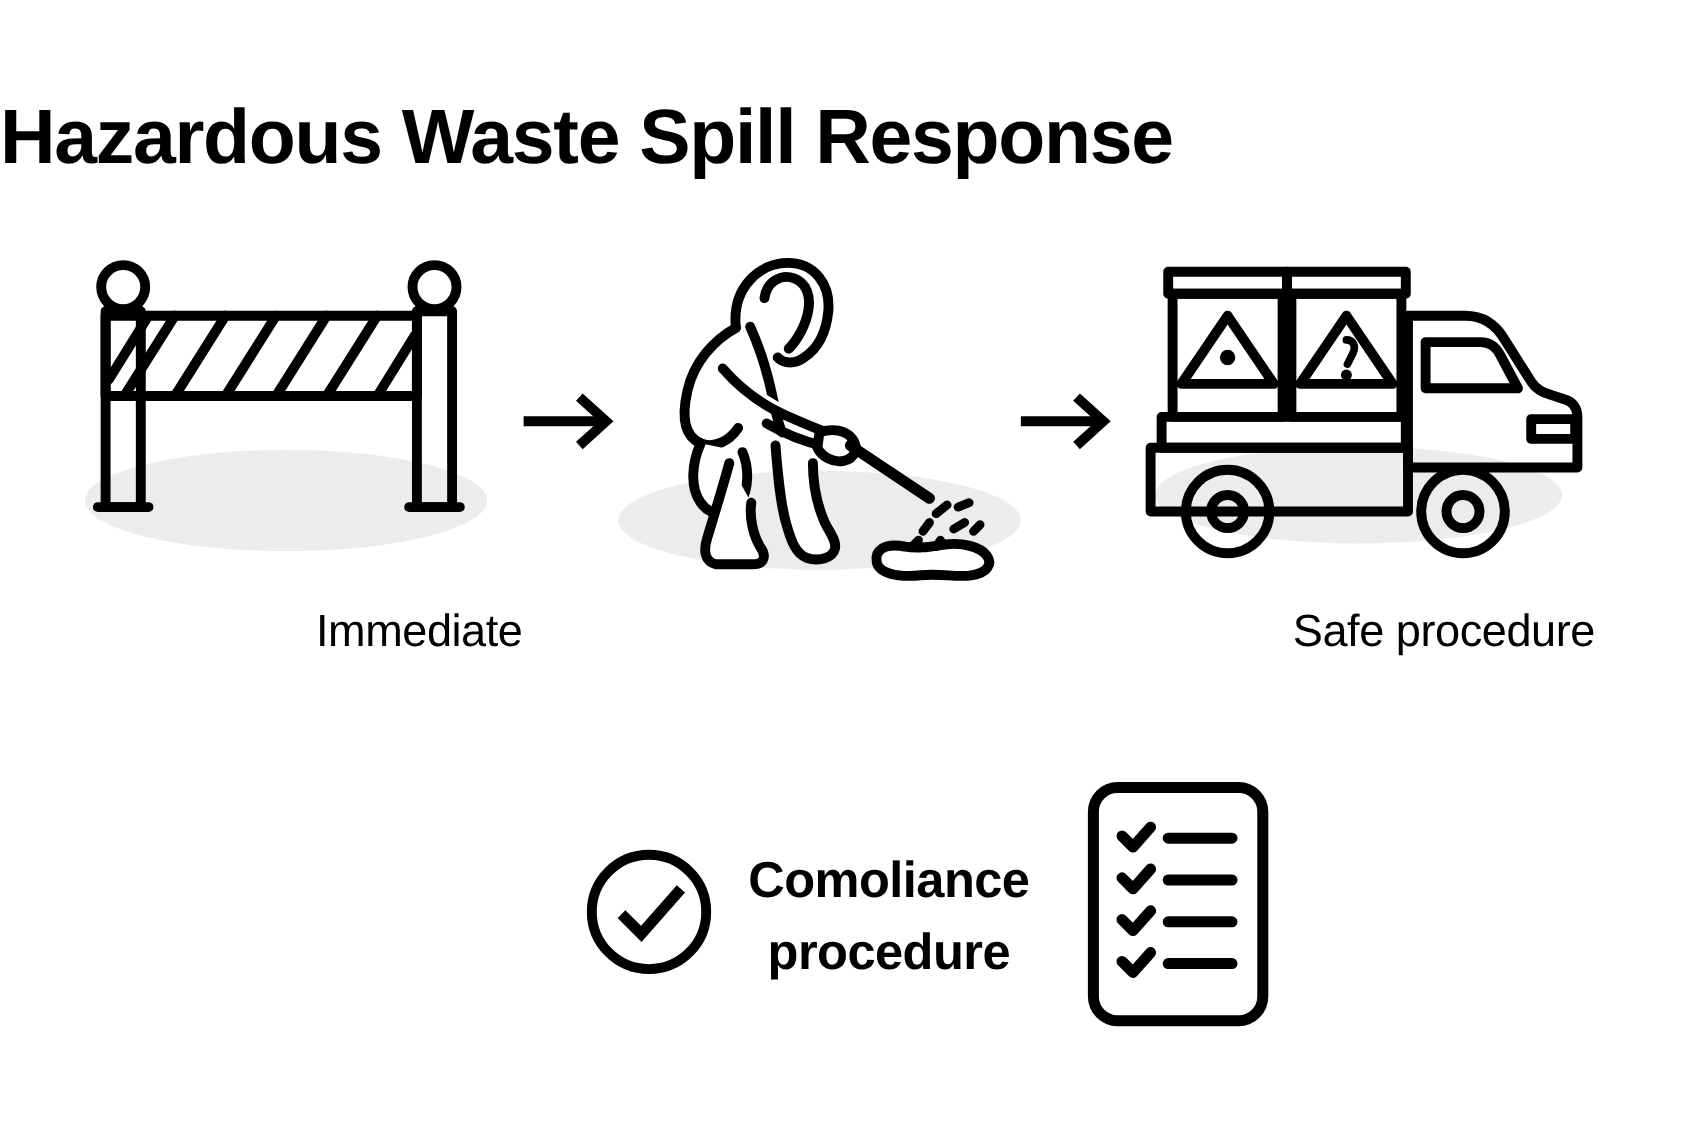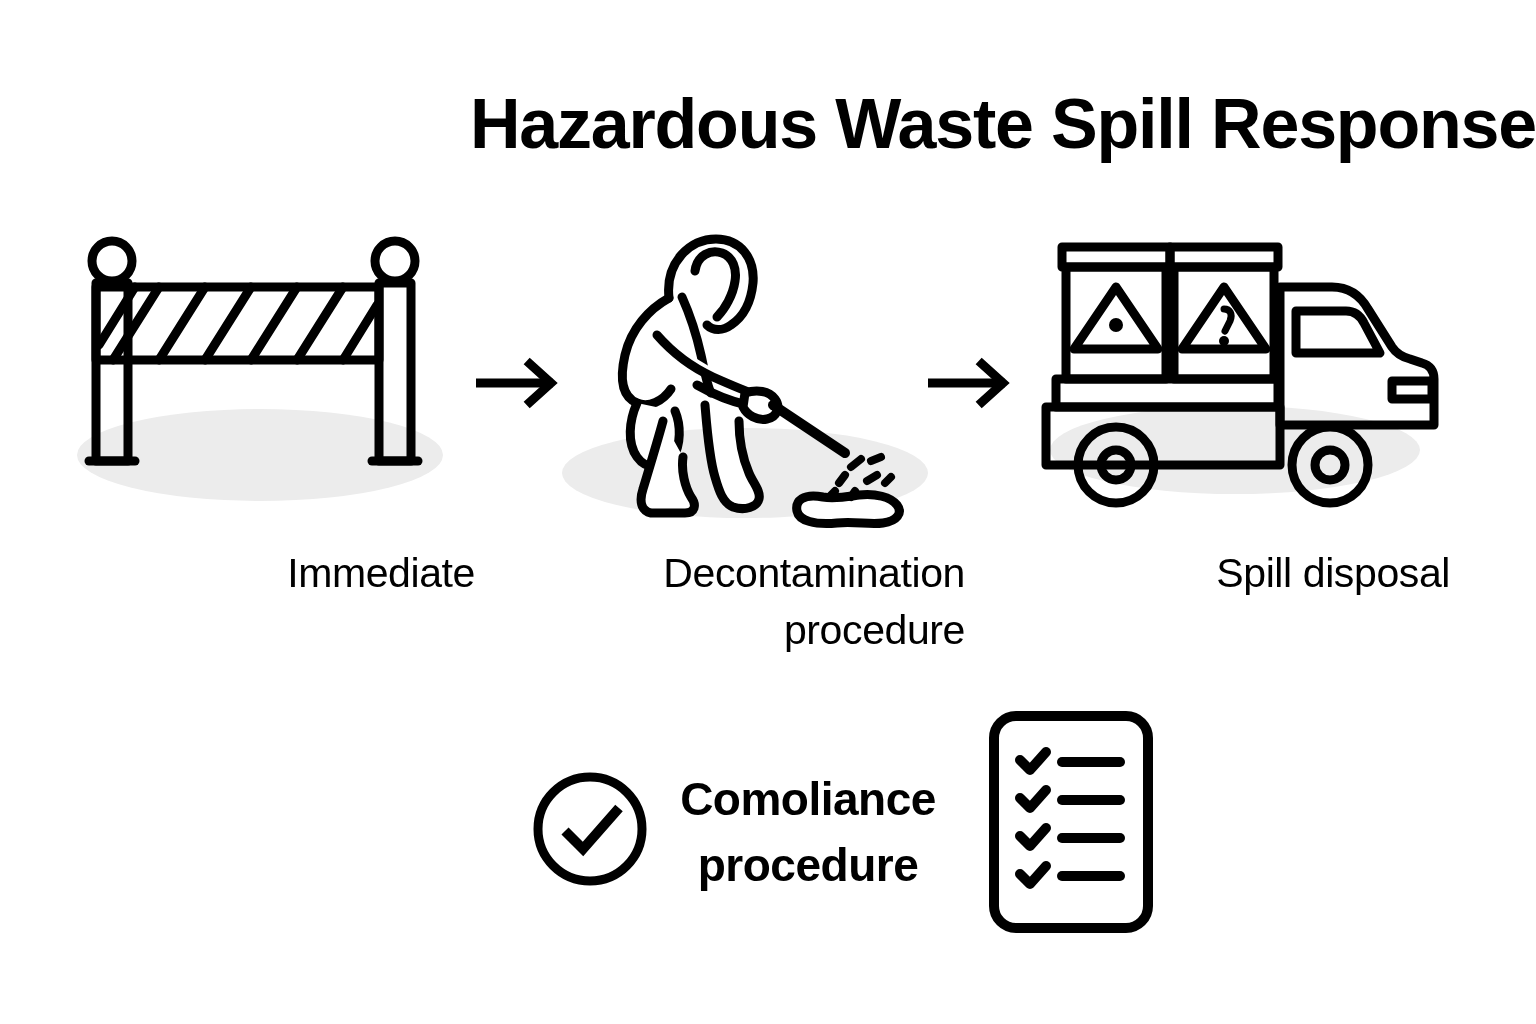--- a/index.html
+++ b/index.html
@@ -22,21 +22,21 @@
     height: 1024px;
     background: #ffffff;
   }
 
   
   .title {
     position: absolute;
     top: 88px;
     left: 0;
     width: 1536px;
-    text-align: right;
+    text-align: left;
     font-size: 70px;
     font-weight: 700;
     letter-spacing: -1.2px;
     line-height: 1.05;
     color: #000000;
     white-space: nowrap;
   }
 
   
   .steps {
@@ -225,24 +225,20 @@
             <path d="M306 242 L316 234"></path>
             <path d="M326 236 L336 232"></path>
             <path d="M322 256 L332 250"></path>
             <path d="M294 258 L300 250"></path>
             <path d="M284 272 L290 266"></path>
             <path d="M340 258 L346 252"></path>
             <path d="M306 272 L310 266"></path>
           </g>
         </svg>
       </div>
-      <div class="step-label">
-        <span class="ln">Decontamination</span>
-        <span class="ln">procedure</span>
-      </div>
     </div>
 
     <div class="step step-3">
       <div class="step-art">
         <svg viewBox="0 0 420 305" xmlns="http://www.w3.org/2000/svg">
 
           <ellipse cx="205" cy="225" rx="185" ry="44" fill="#ECECEC"></ellipse>
           <g fill="none" stroke="#000000" stroke-width="9" stroke-linecap="round" stroke-linejoin="round">
 
             <path d="M36 42 h100 v112 h-100 z"></path>
@@ -274,21 +270,21 @@
 
           <g fill="none" stroke="#000000" stroke-width="9">
             <circle cx="86" cy="240" r="38"></circle>
             <circle cx="86" cy="240" r="15"></circle>
             <circle cx="300" cy="240" r="38"></circle>
             <circle cx="300" cy="240" r="15"></circle>
           </g>
         </svg>
       </div>
       <div class="step-label">
-        <span class="ln">Spill disposal</span>
+        <span class="ln">Safe procedure</span>
       </div>
     </div>
 
   </div>
 
   <div class="arrow arrow-1">
     <svg viewBox="0 0 90 56" xmlns="http://www.w3.org/2000/svg">
       <g fill="none" stroke="#000000" stroke-width="9" stroke-linecap="square" stroke-linejoin="miter">
         <path d="M4 28 H72"></path>
         <path d="M54 9 L75 28 L54 47"></path>

